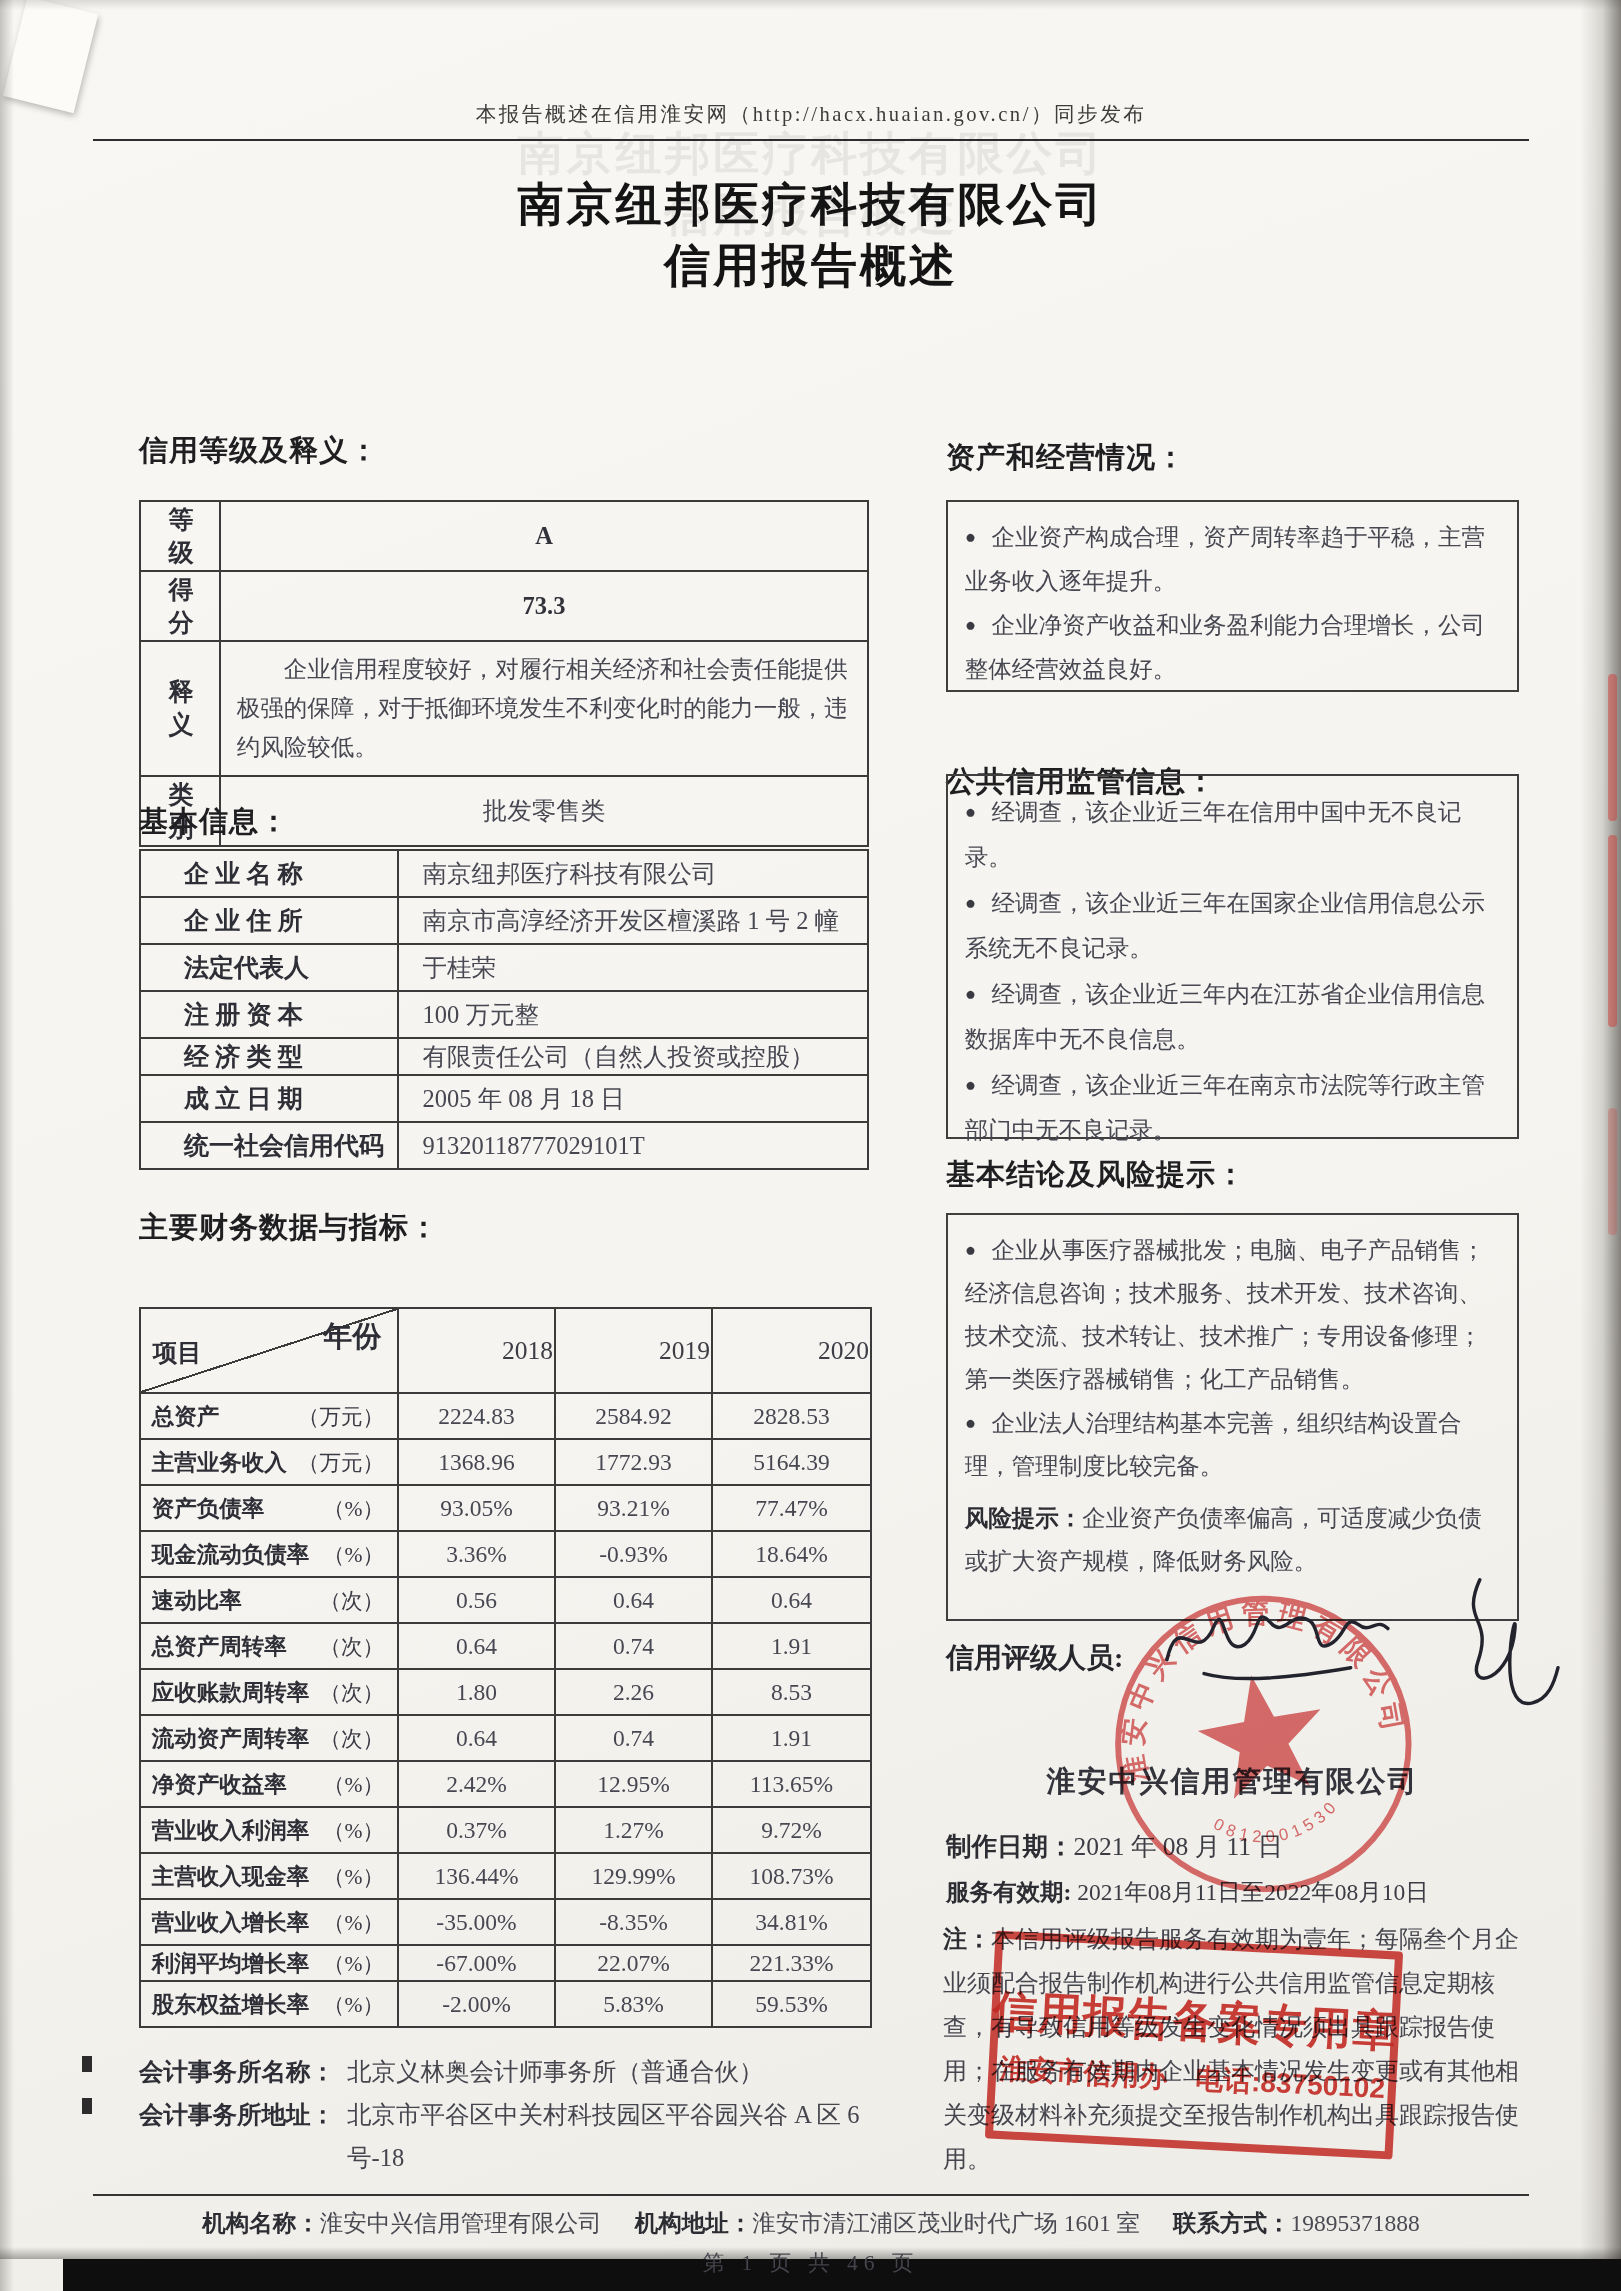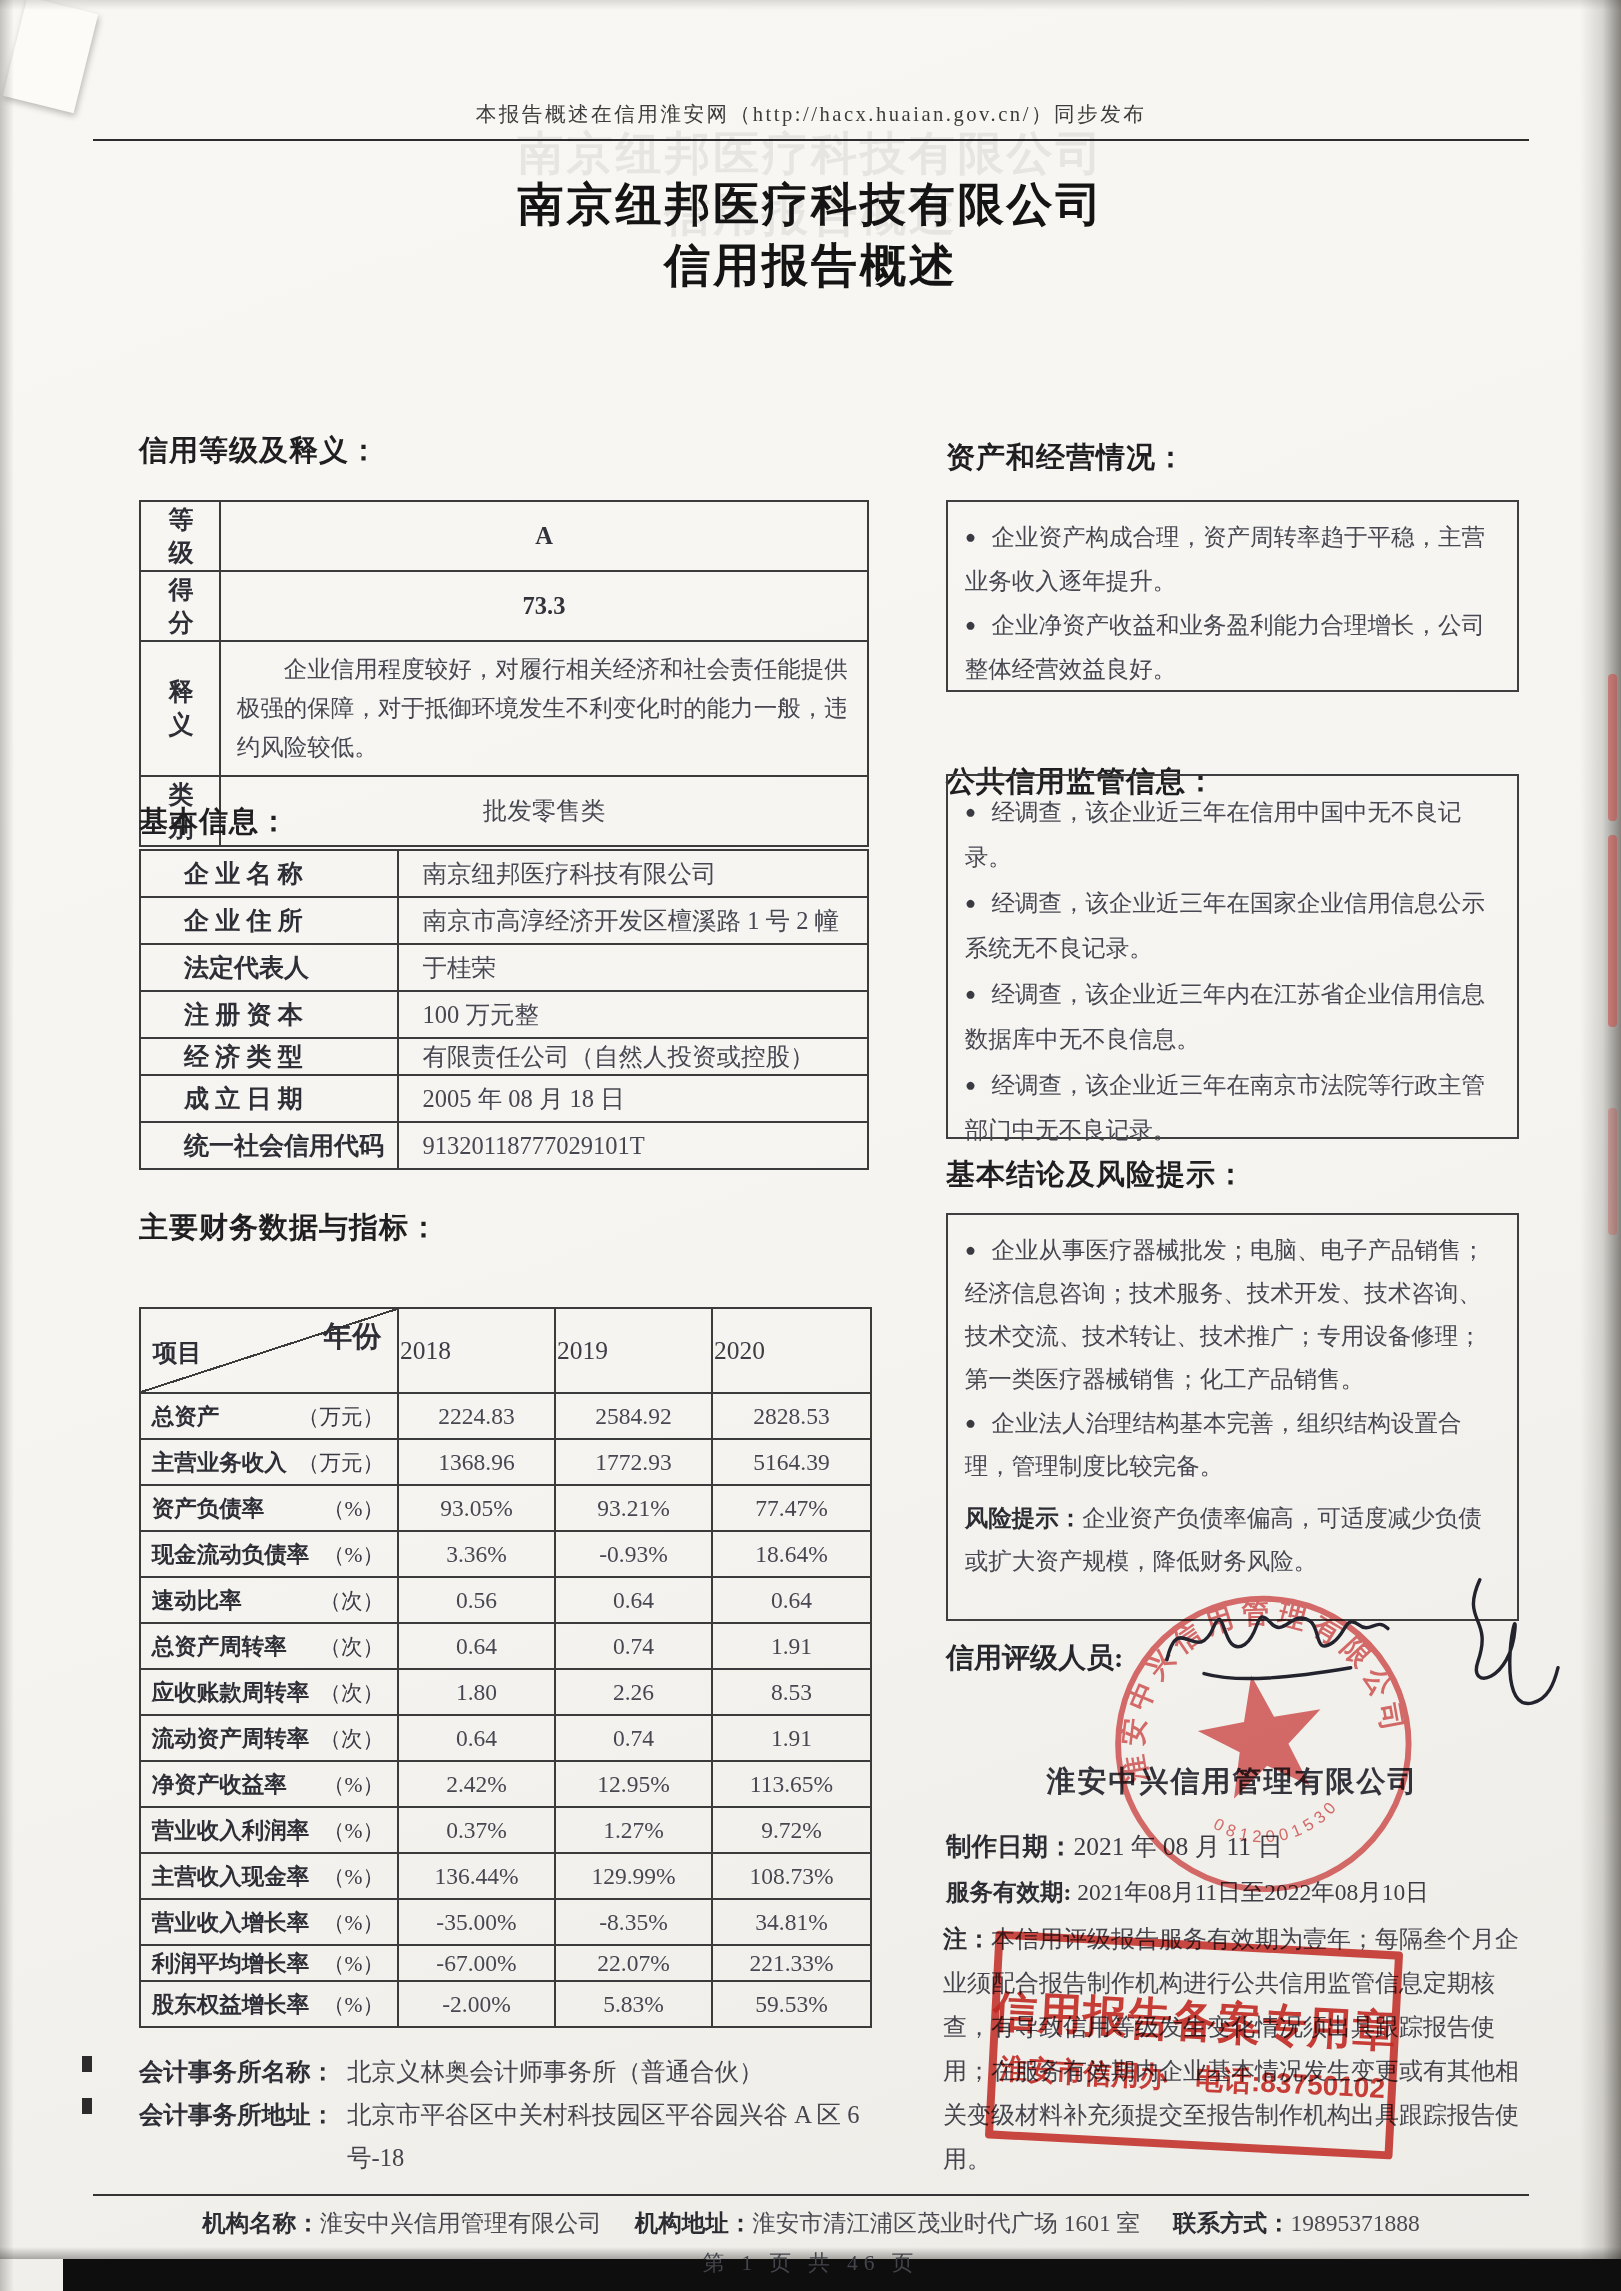--- a/index.html
+++ b/index.html
@@ -51,21 +51,21 @@
   .basic .val{padding-left:23.5px;font-size:24.5px;color:#474752;}
   .fin td{font-size:23.5px;}
   .fin .flab{display:flex;justify-content:space-between;align-items:center;
     padding:0 11.8px 0 9.8px;font-weight:600;color:#2e2e36;font-size:22.5px;}
   .fin .flab .unit{font-weight:500;font-size:21.6px;color:#3a3a44;}
   .fin .num{text-align:center;color:#474752;}
   .diag{position:relative;padding:0;
     background:linear-gradient(to bottom right,transparent calc(50% - 1px),#3b3b3b calc(50% - 1px),#3b3b3b calc(50% + 1px),transparent calc(50% + 1px));}
   .diag .dt{position:absolute;top:7.8px;right:15.7px;font-weight:600;font-size:29px;color:#2e2e36;}
   .diag .db{position:absolute;bottom:23px;left:11.8px;font-weight:700;font-size:24.5px;color:#2e2e36;}
-  .fin .yr{text-align:left;font-size:25.5px;color:#3d3d46;}
+  .fin .yr{text-align:right;font-size:25.5px;color:#3d3d46;}
   
   .acct{position:absolute;left:139px;top:2050px;width:740px;font-size:24.5px;line-height:43px;color:#45454e;}
   .acct .row{display:flex;}
   .acct .alab{flex:0 0 208px;font-weight:600;color:#2e2e36;}
   .acct .aval{flex:0 0 529px;max-width:529px;}
   
   .rbox{position:absolute;left:946px;width:573px;border:2px solid #3f3f3f;
     padding:12.7px 16.7px;box-sizing:border-box;font-size:23.5px;color:#474752;}
   .bul{margin:0;}
   .dot{font-size:18.6px;vertical-align:2px;margin-right:15.7px;color:#3a3a42;}

